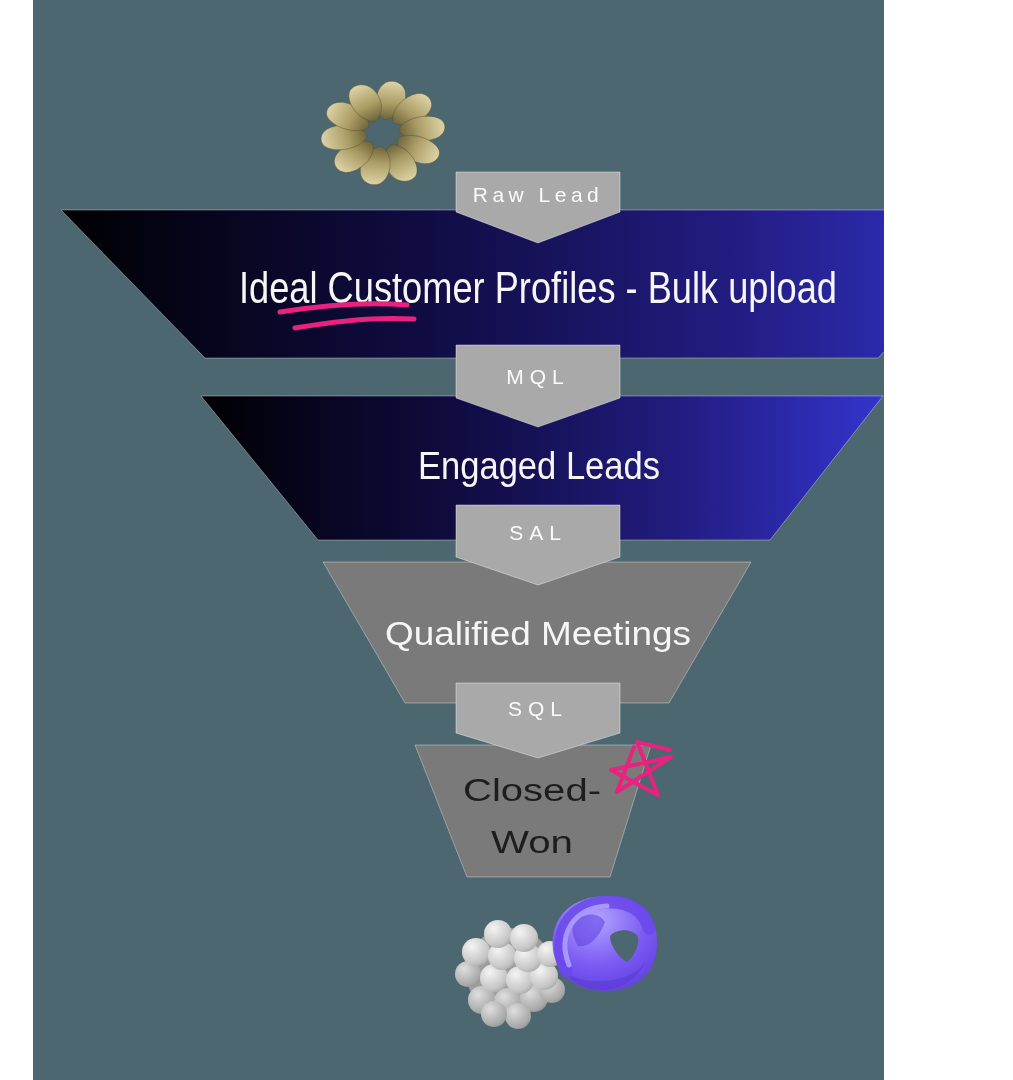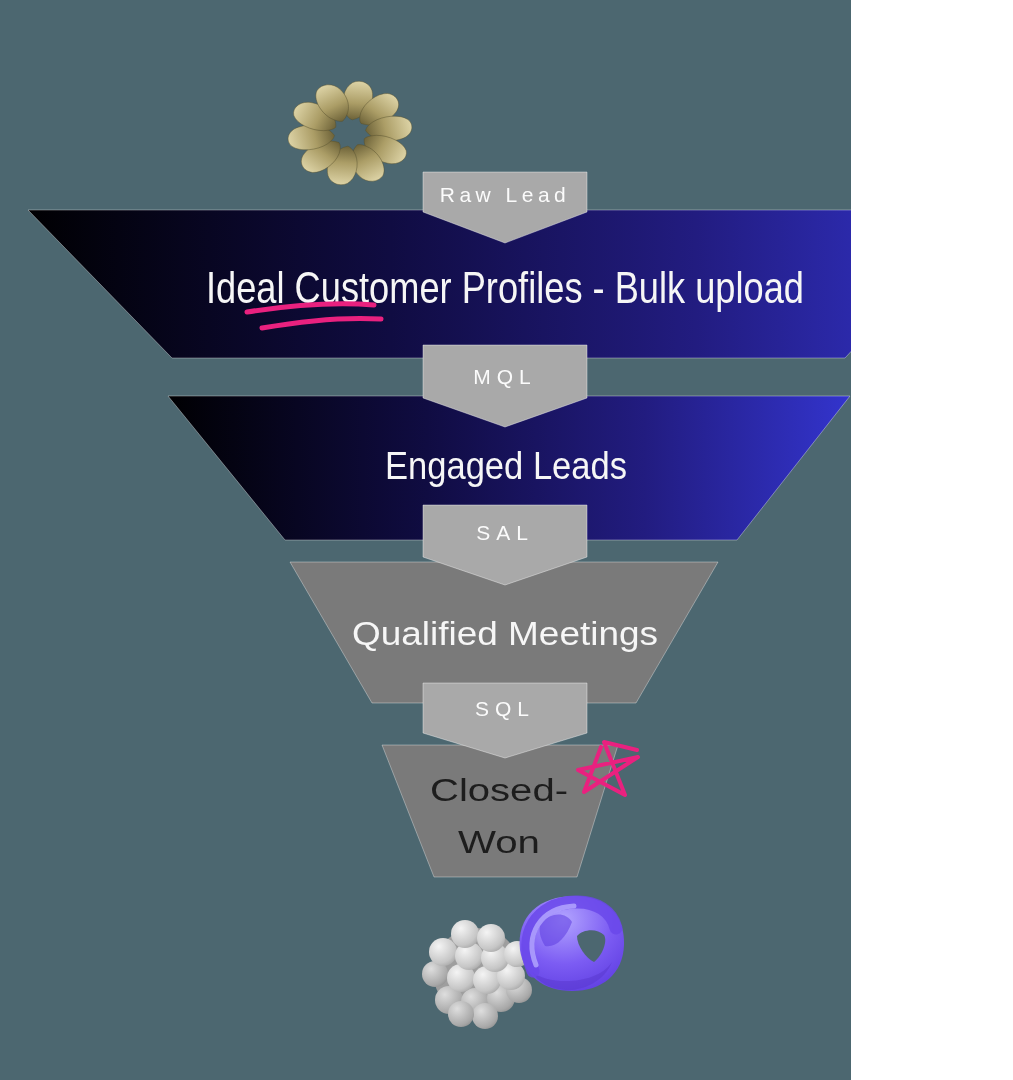--- a/index.html
+++ b/index.html
@@ -1,17 +1,17 @@
 <!DOCTYPE html>
 <html><head>
 <meta charset="utf-8">
 <style>
   html,body{margin:0;padding:0;}
   body{font-family:"Liberation Sans", sans-serif;}
-  #stage{position:relative;width:851px;height:1080px;overflow:hidden;}
+  #stage{position:relative;width:851px;height:1080px;overflow:hidden;padding-left:33px;}
   svg{display:block;}
   text{font-family:"Liberation Sans", sans-serif;}
   .tier-label{fill:#f6f6f6;}
   .chev-label{fill:#fbfbfb;}
 </style>
 </head>
 <body>
 
 <div id="stage">
 <svg width="1013" height="1080" viewBox="0 0 1013 1080" xmlns="http://www.w3.org/2000/svg">

